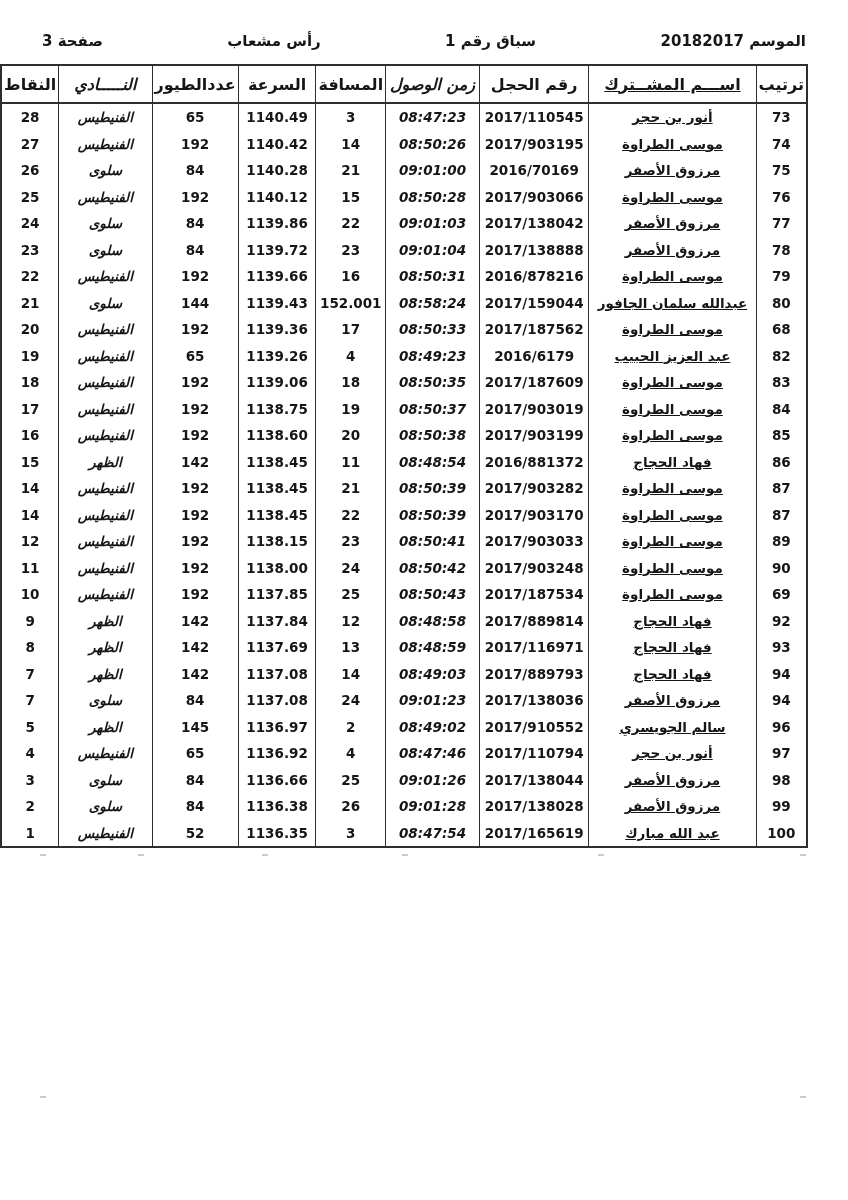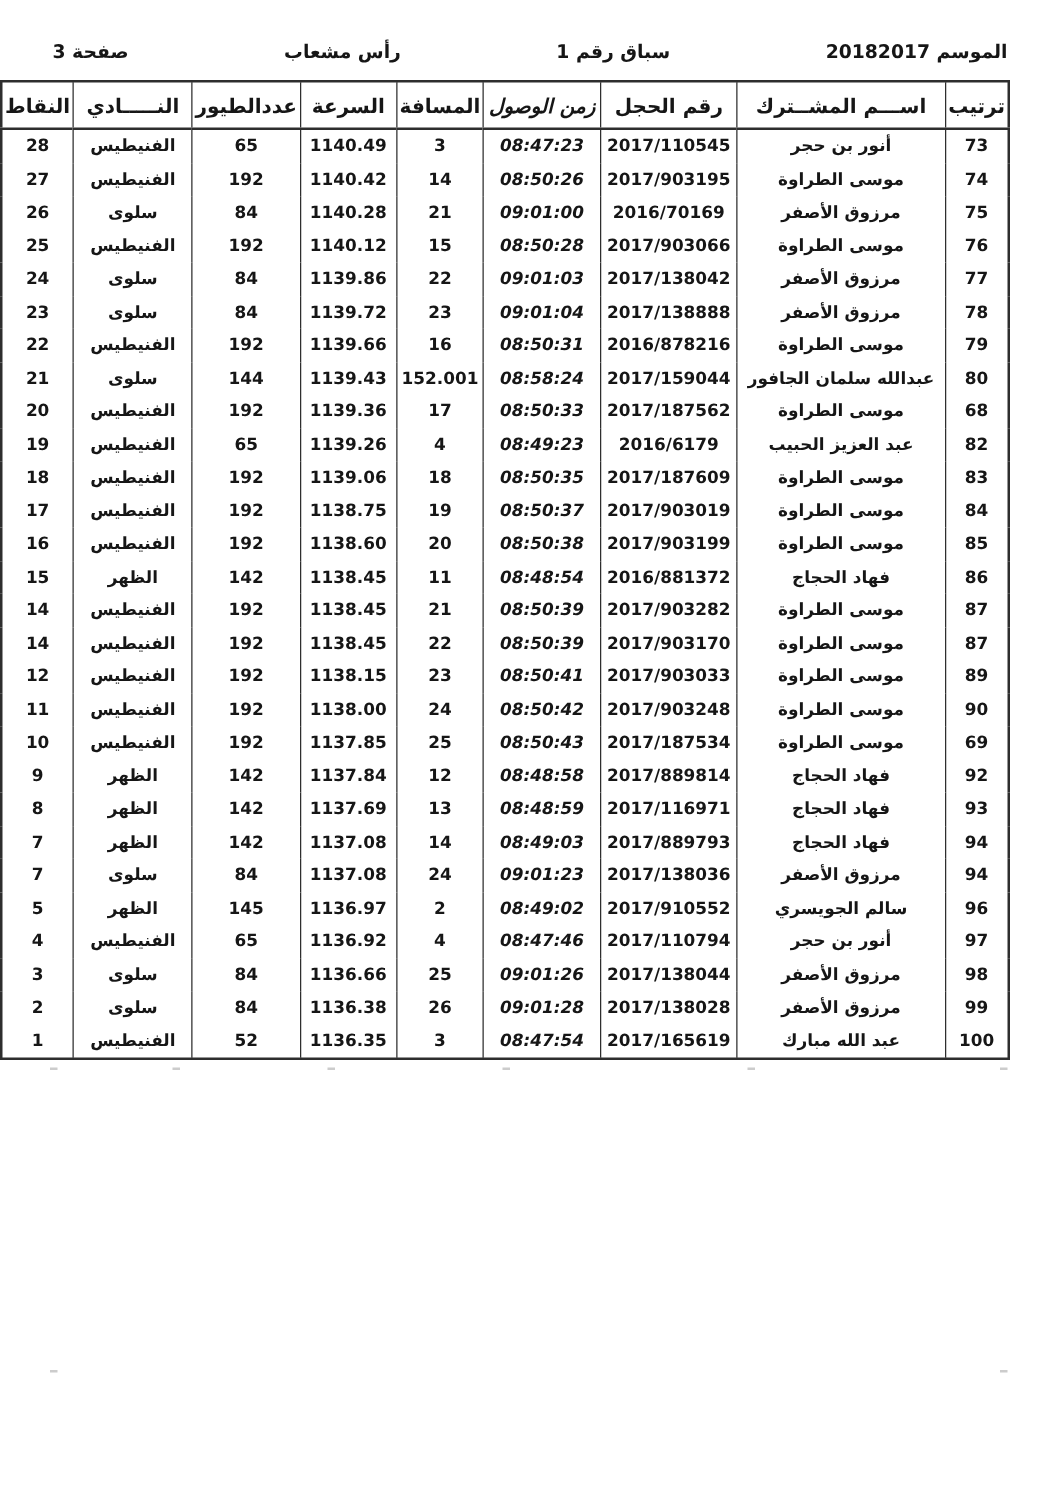--- a/index.html
+++ b/index.html
@@ -48,27 +48,27 @@
     font-weight:bold;
     border-bottom:2px solid #2e2e2e;
     background:#ffffff;
   }
   table.results tbody td{
     height:26.5px;
     font-size:13.5px;
     font-weight:bold;
   }
   .col-0{width:44px;margin-left:16px;}   
-  .col-1{width:166px;}  
+  .col-1{width:166px;text-decoration:underline;}  
   .col-2{width:106px;}  
   .col-3{width:90px;font-style:italic;}   
   .col-4{width:64px;}   
   .col-5{width:76px;}   
   .col-6{width:76px;}   
-  .col-7{width:96px;}   
+  .col-7{width:96px;font-style:italic;}   
   .col-8{width:50px;}   
   
   .mark{
     position:absolute;
     width:6px;height:2px;
     background:#cccccc;
   }
 </style>
 </head>
 <body>

